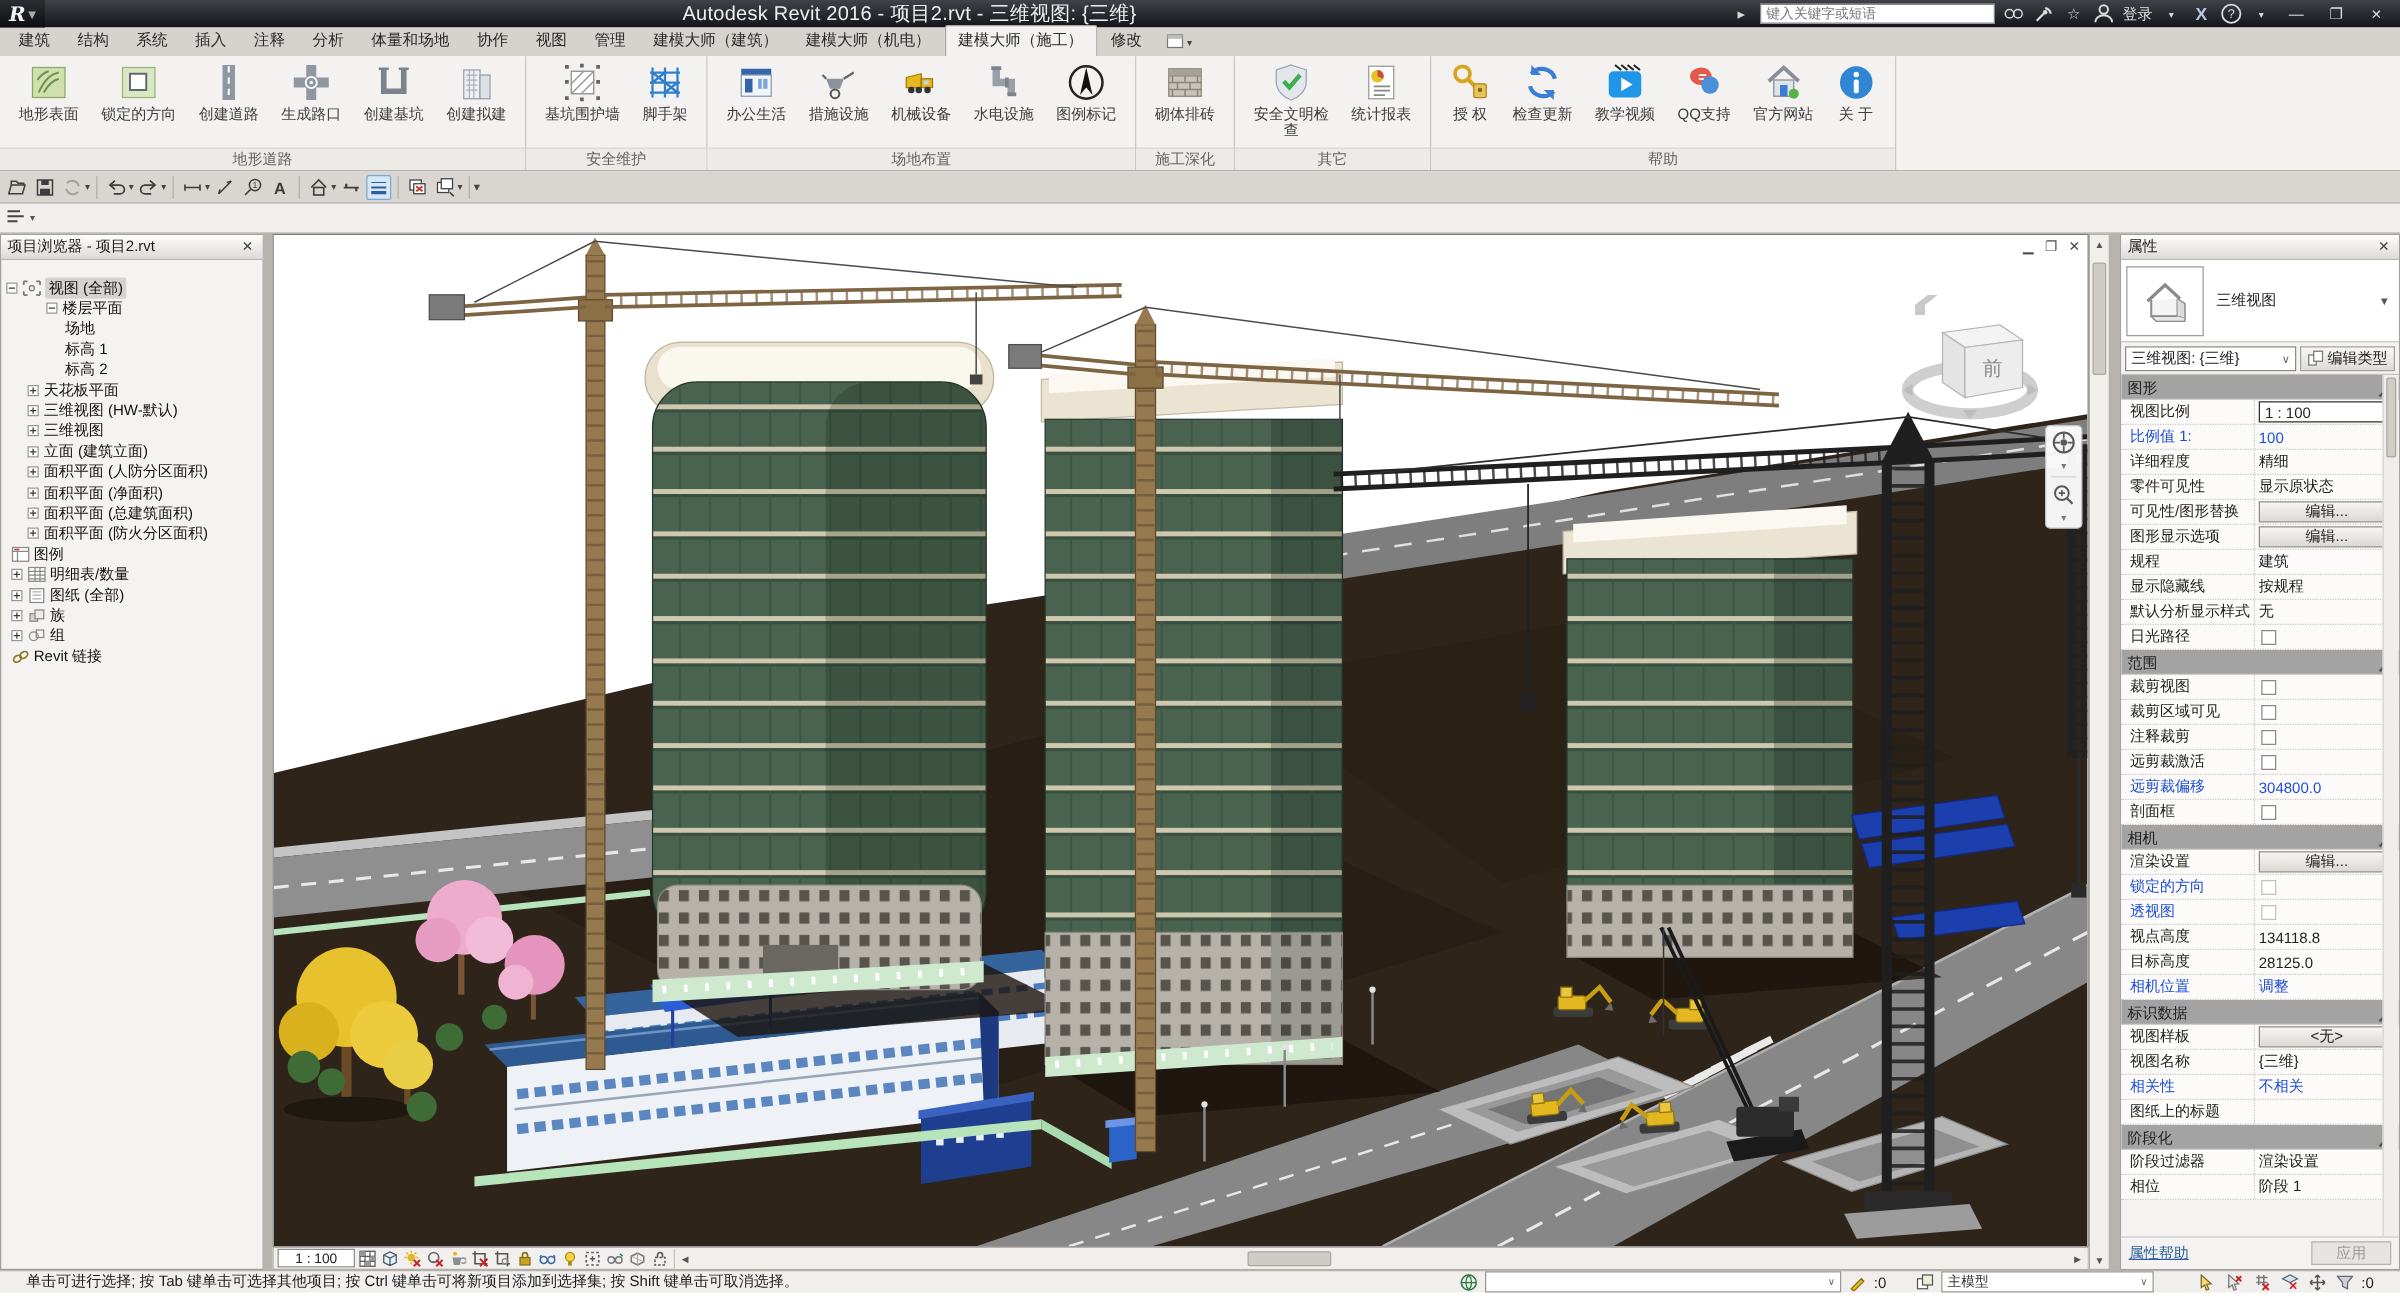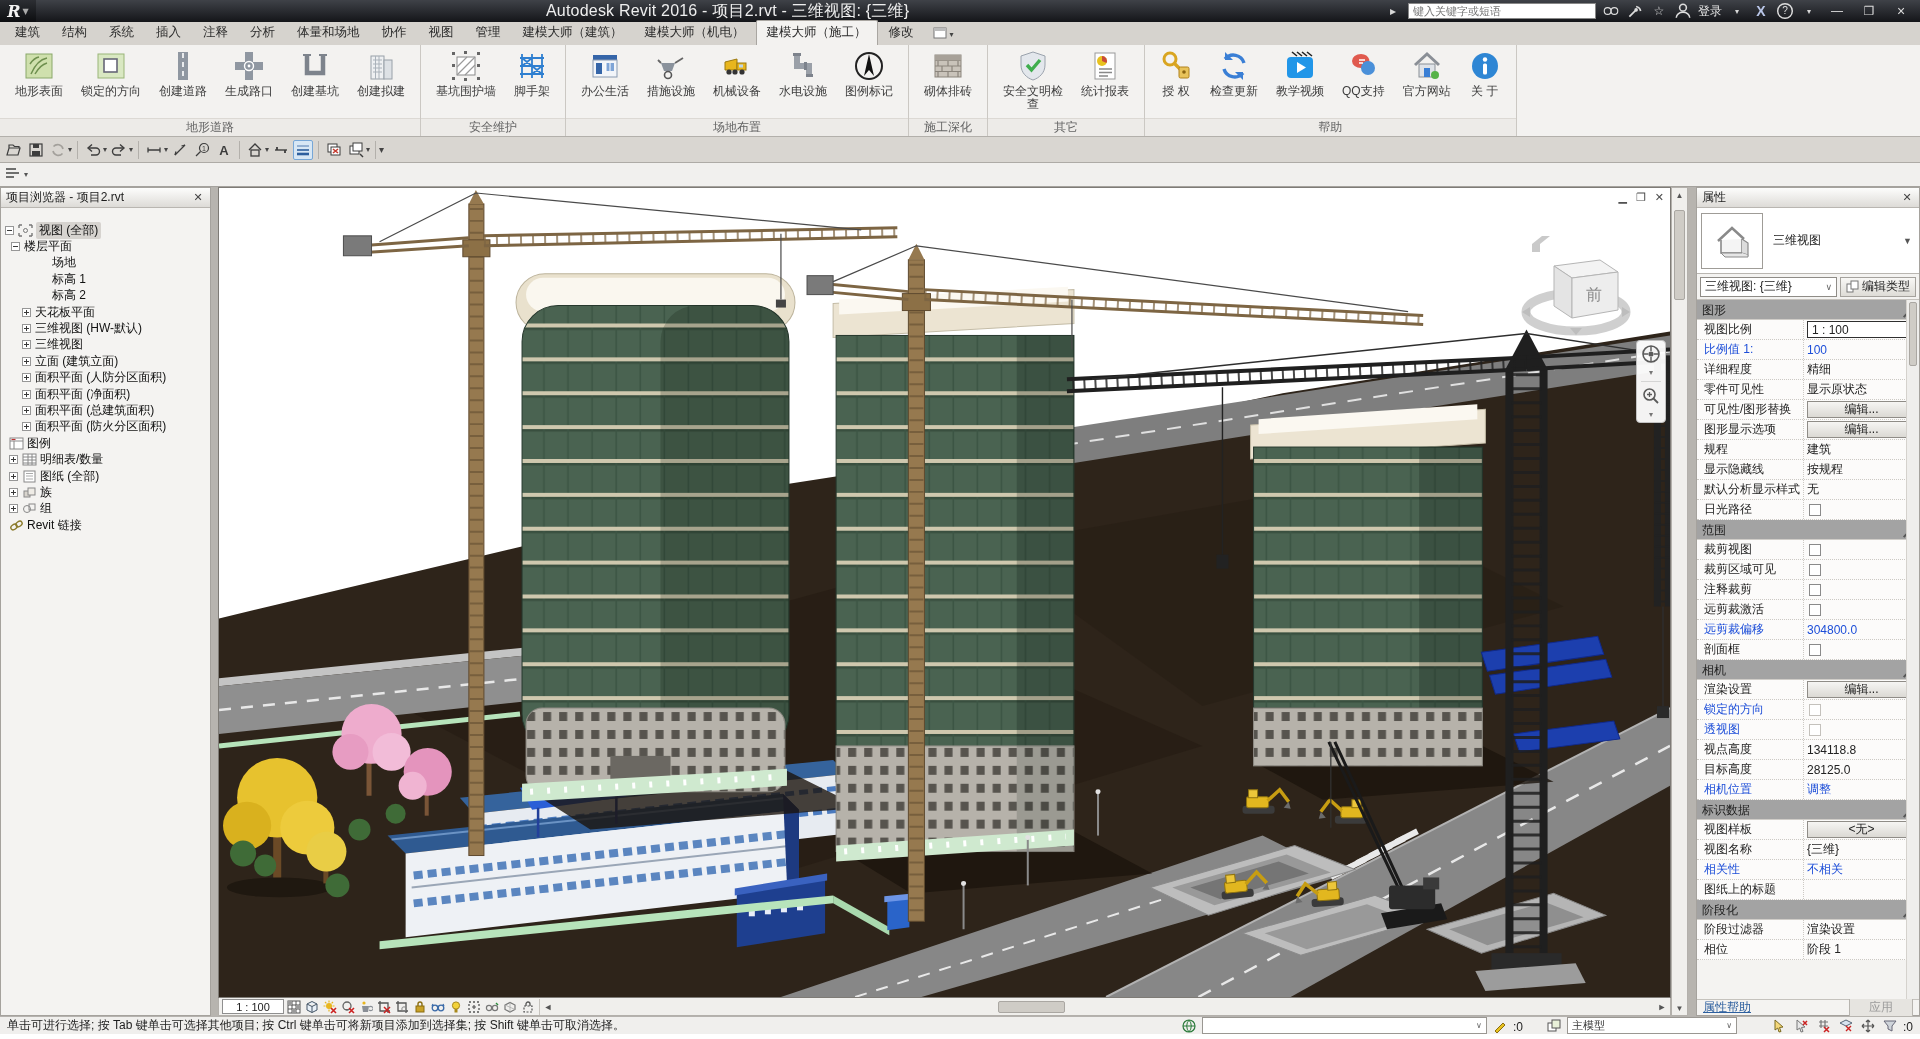--- a/index.html
+++ b/index.html
@@ -70,26 +70,26 @@
   .prow{display:flex;height:20px;border-bottom:1px dotted #ccc9c4;align-items:center;background:#fcfbfa}
   .plabel{width:106px;padding-left:7px;overflow:hidden;white-space:nowrap;color:#1e1e1e}
   .pval{flex:1;align-self:stretch;border-left:1px dotted #ccc9c4;display:flex;align-items:center;padding:0 3px;overflow:hidden;white-space:nowrap}
   .psec{display:flex;height:20px;align-items:flex-end;background:#a3a3a3;border-bottom:1px solid #d0cdc8;padding:0 5px;color:#1e1e1e}
   .chev{margin-left:auto;width:8px;height:8px;border-left:2px solid #555;border-top:2px solid #555;transform:rotate(45deg) translateY(2px)}
   .pinput{flex:1;height:17px;border:1px solid #2f2f2f;background:#fff;display:flex;align-items:center;padding:0 4px}
   .pbtn{flex:1;height:17px;background:linear-gradient(#f6f5f3,#dbd9d4);border:1px solid #8f8c87;display:flex;align-items:center;justify-content:center}
   .pcheck{width:12px;height:12px;border:1px solid #8a8a8a;background:#fff;margin-left:2px}
   .pcheck.dis{border-color:#c4c1bc}
   .dis{color:#1d4ed8}
-  .pfoot{height:16px;border-top:1px solid #c5c2bd;display:flex;align-items:center;padding:0 6px;background:#f4f3f1}
+  .pfoot{height:26px;border-top:1px solid #c5c2bd;display:flex;align-items:center;padding:0 6px;background:#f4f3f1}
   .phelp{color:#2d5f9e;text-decoration:underline}
   .applybtn{margin-left:auto;width:64px;height:19px;background:#e6e4e0;border:1px solid #b7b4af;color:#9b9b9b;display:flex;align-items:center;justify-content:center}
   .pscroll{position:absolute;right:0;top:0;bottom:0;width:13px;background:#efeeec;border-left:1px solid #d5d2cd}
   .pscroll .th{position:absolute;top:2px;left:2px;width:8px;height:64px;background:#cfccc6;border:1px solid #aaa7a2;border-radius:2px}
-  .statusbar{height:18px;background:#f0efed;border-top:1px solid #b5b2ae;display:flex;align-items:flex-end;padding:0 7px;font-size:12px;color:#1d1d1d;gap:4px}
+  .statusbar{height:18px;background:#f0efed;border-top:1px solid #b5b2ae;display:flex;align-items:center;padding:0 21px;font-size:12px;color:#1d1d1d;gap:4px}
   .sselect{height:17px;border:1px solid #9a9792;background:#fff;display:flex;align-items:center;padding:0 4px;font-size:11px;color:#333}
   .sselect .dd{margin-left:auto;font-size:8px;color:#666}
   .si{width:18px;height:16px;display:flex;align-items:center;justify-content:center}
   .si svg{width:14px;height:14px}
   .overlay-winctl{position:absolute;top:3px;right:6px;display:flex;gap:9px;color:#4c4c4c;font-size:11px}
   .viewcube{position:absolute;top:42px;right:36px;width:116px;height:112px}
   .navbar{position:absolute;top:152px;right:4px;width:30px;background:rgba(255,255,255,.95);border:1px solid #c2c2c2;border-radius:4px;display:flex;flex-direction:column;align-items:center;padding:3px 0;gap:4px}
   .navbar svg{width:20px;height:20px}
   .navbar .nvsep{width:20px;height:1px;background:#d5d5d5}
   .navbar .nvdd{font-size:8px;color:#777}
@@ -501,21 +501,21 @@
     </div>
     <div class="tree">
       <div class="trow">
           <span class="exp minus"></span>
           <svg class="ticn" viewBox="0 0 15 13">
             <path d="M1 1 h3 M1 1 v3 M14 1 h-3 M14 1 v3 M1 12 h3 M1 12 v-3 M14 12 h-3 M14 12 v-3" stroke="#777" fill="none" stroke-width="1.4"></path>
             <circle cx="7.5" cy="6.5" r="2" fill="none" stroke="#777"></circle>
           </svg>
           <span class="sel">视图 (全部)</span>
         </div>
-      <div class="trow" style="margin-left:6px">
+      <div class="trow" style="margin-left:32px">
           <span class="exp minus"></span>
           <span>楼层平面</span>
         </div>
       <div class="trow" style="margin-left:47px">
           <span>场地</span>
         </div>
       <div class="trow" style="margin-left:47px">
           <span>标高 1</span>
         </div>
       <div class="trow" style="margin-left:47px">

